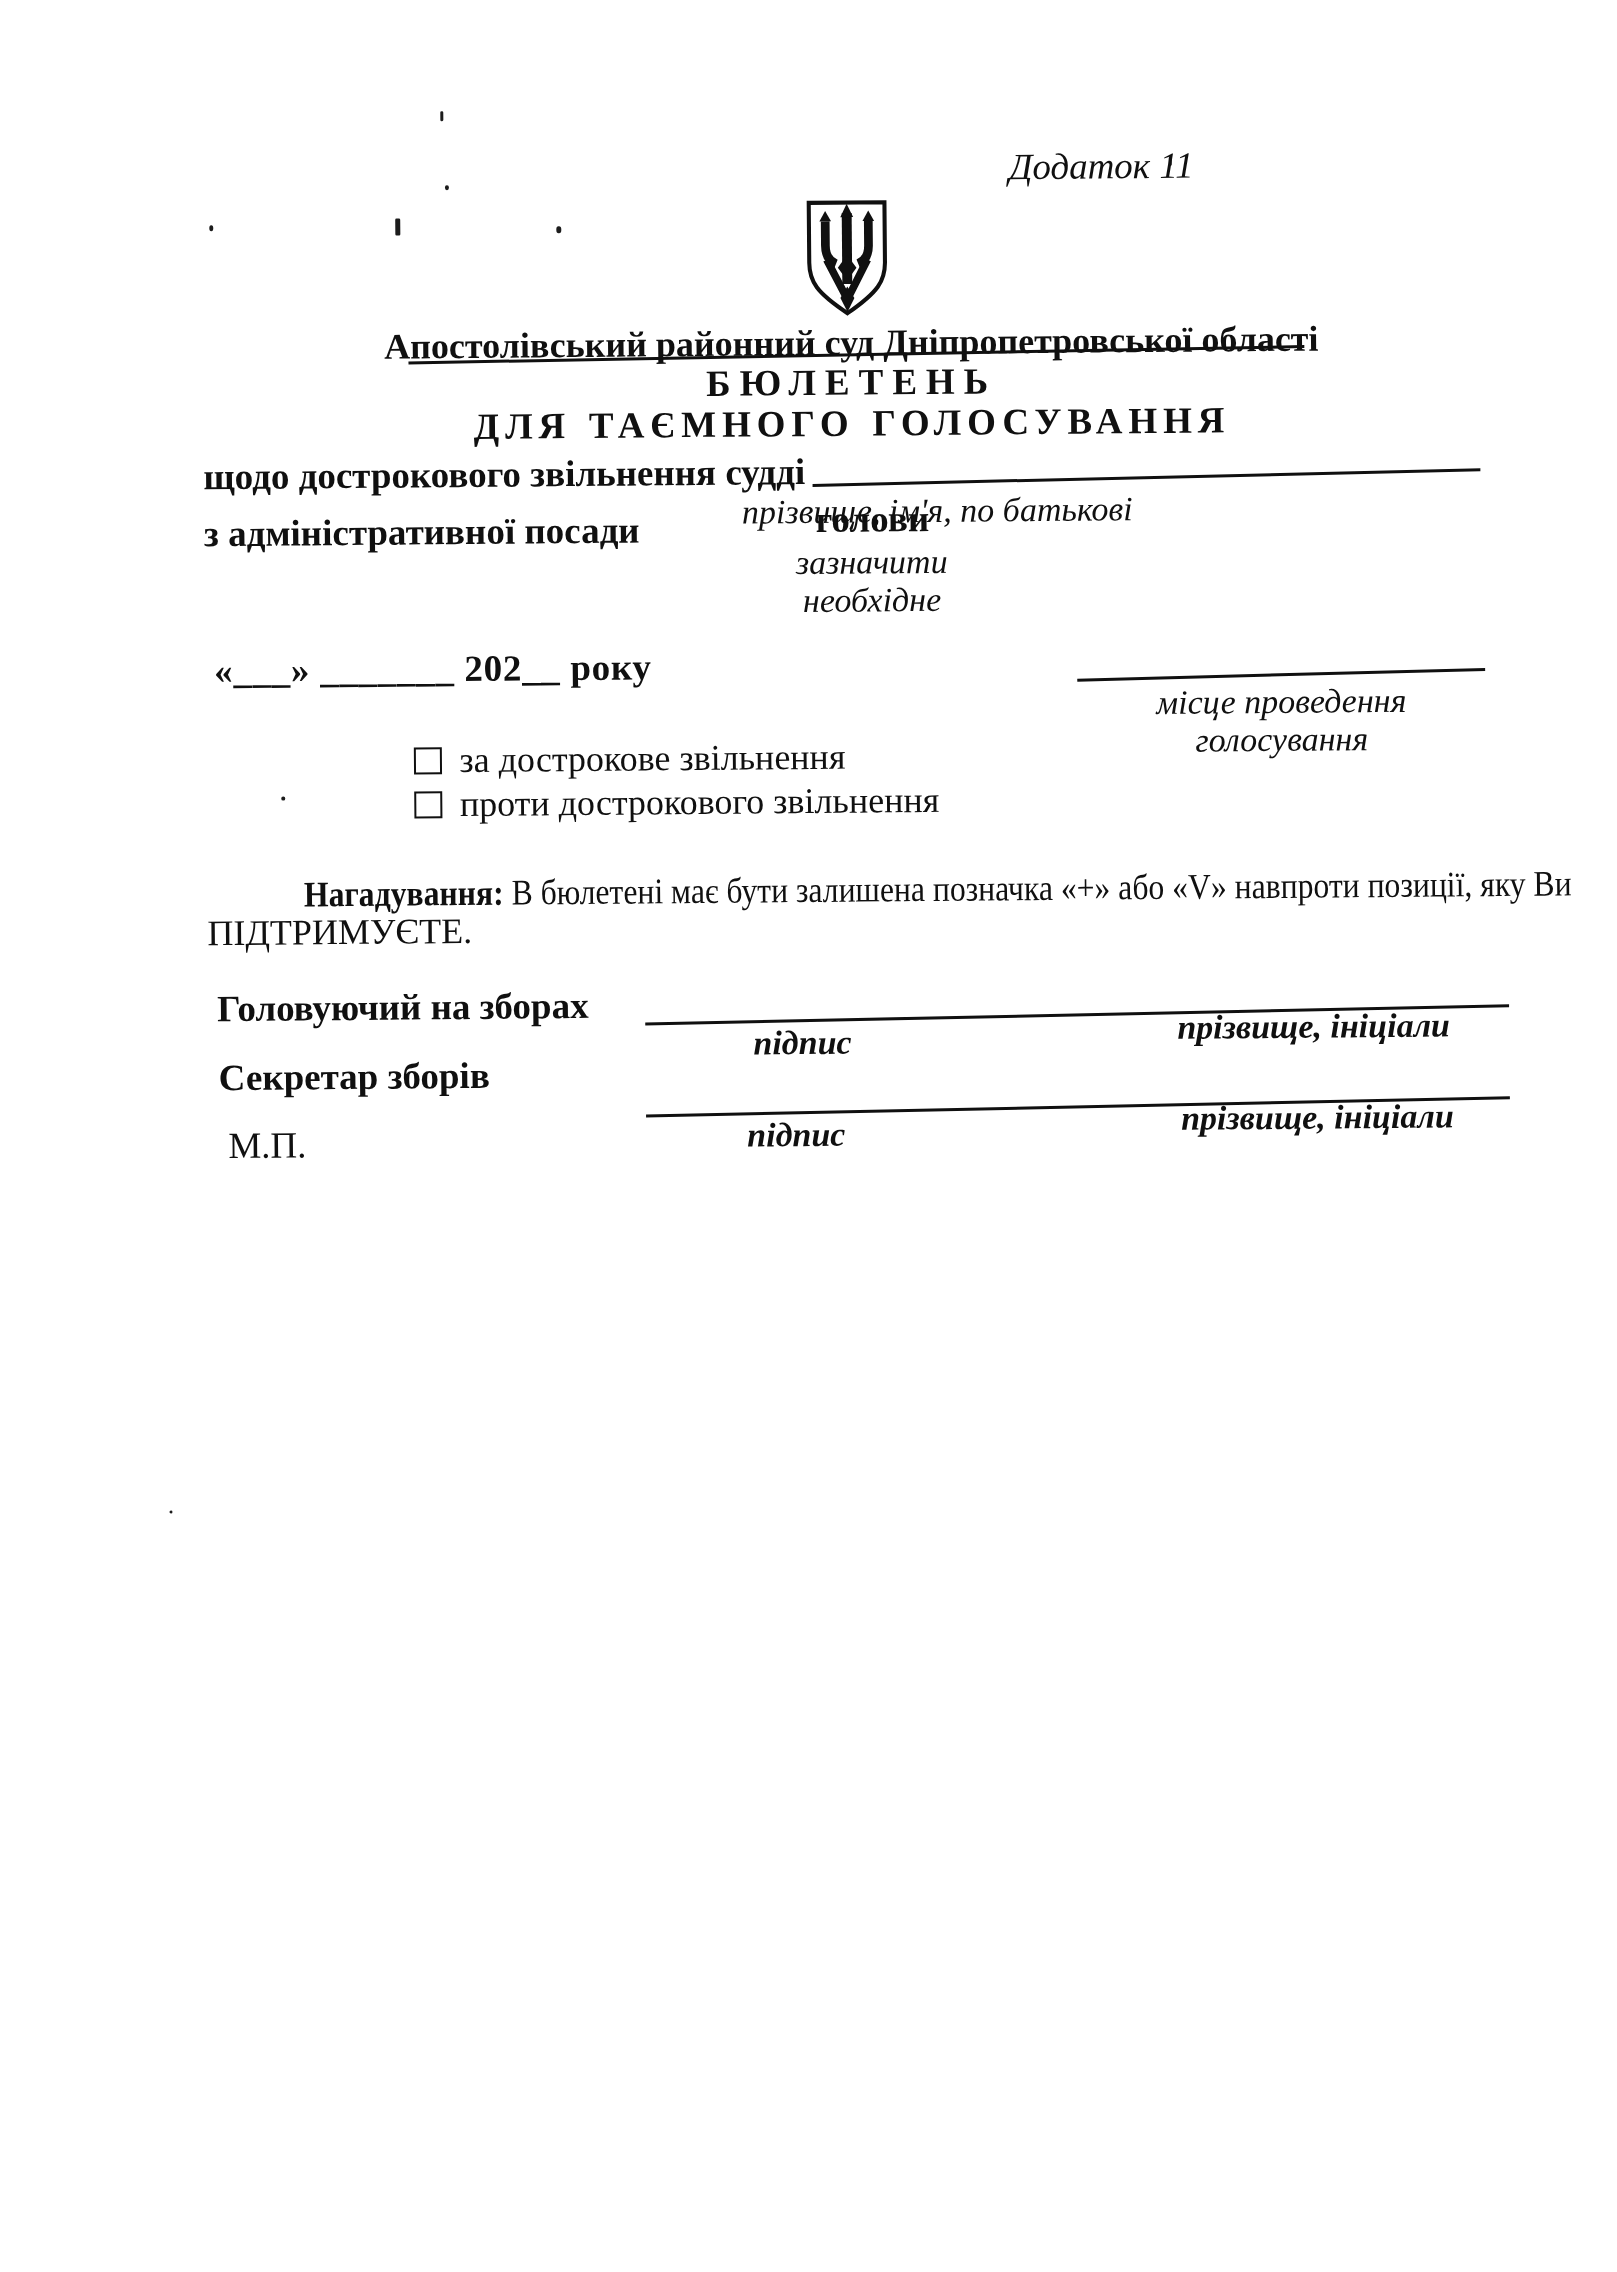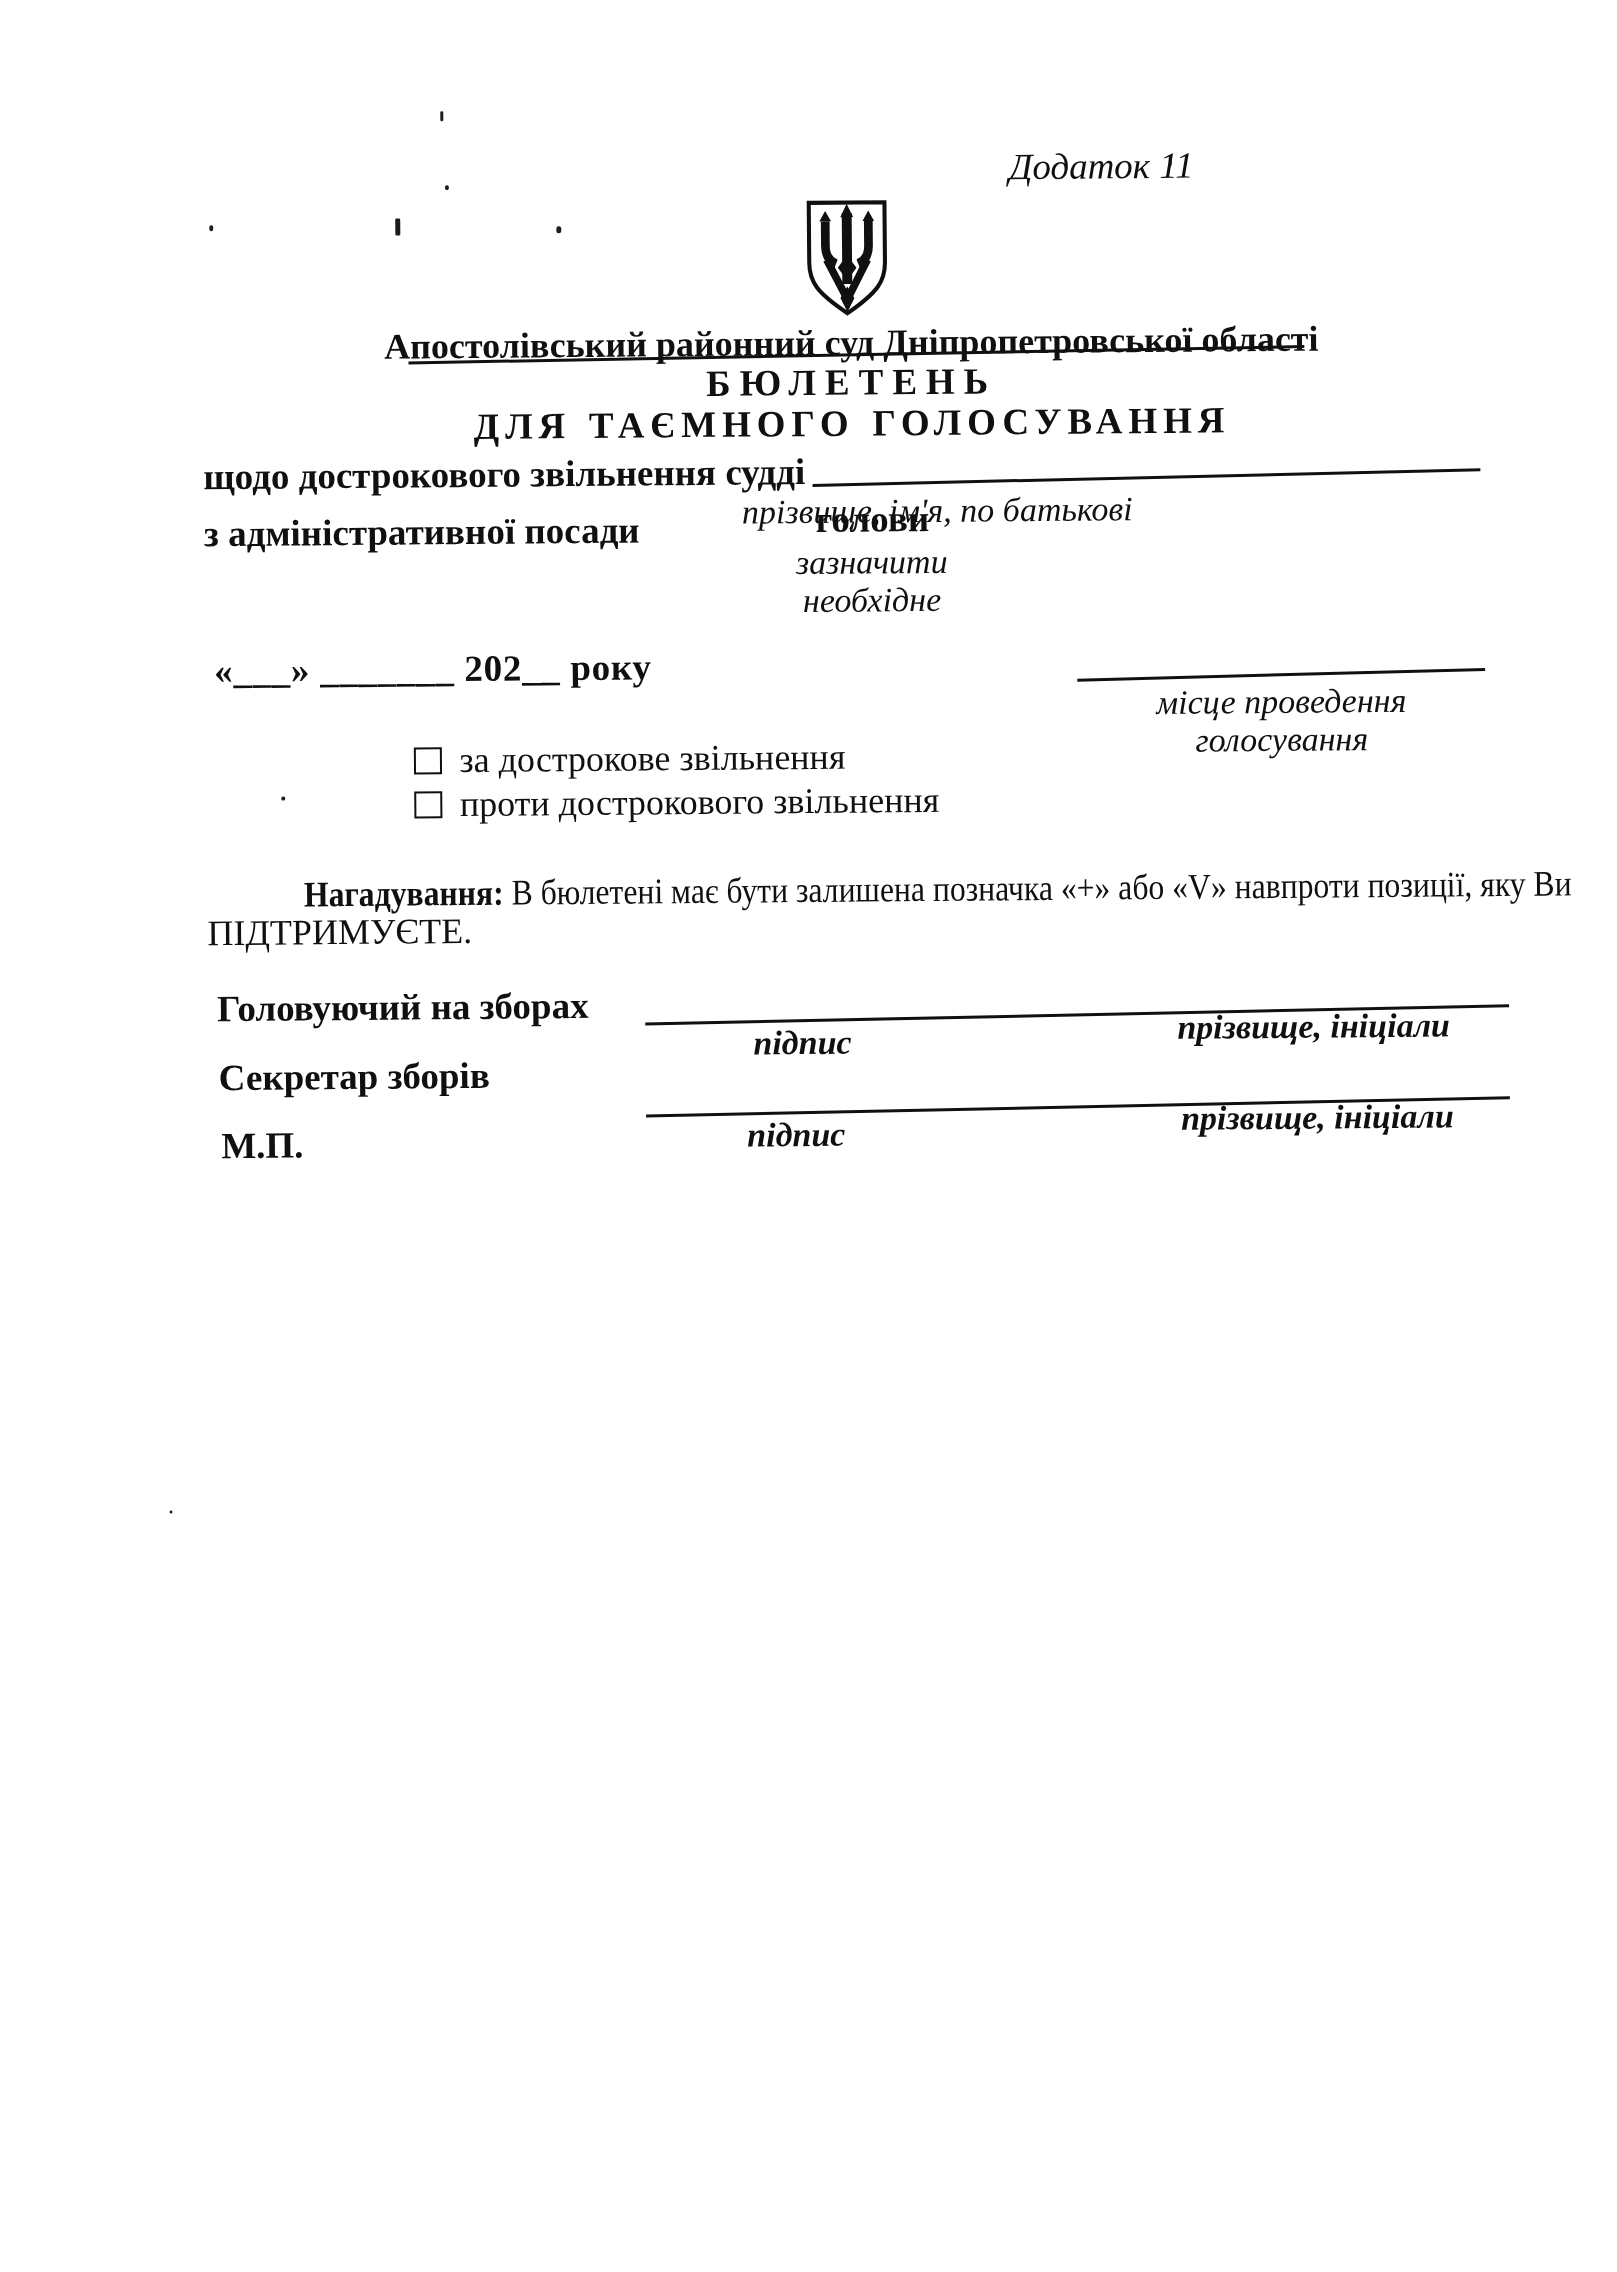--- a/index.html
+++ b/index.html
@@ -70,21 +70,21 @@
   #chair-label     { left: 214px;  top: 982px; font-size: 37px; font-weight: bold; }
   #sig-line1       { left: 642px;  top: 1021px; width: 864px; border-top: 3.3px solid #101010;
                      transform: rotate(-0.7deg); transform-origin: left top; }
   #sig1-caption    { left: 750px; top: 1024px; font-size: 34px; font-style: italic; font-weight: bold; }
   #name1-caption   { left: 1174px; top: 1012px; font-size: 34px; font-style: italic; font-weight: bold; }
   #secretary-label { left: 215px;  top: 1051px; font-size: 37px; font-weight: bold; }
   #sig-line2       { left: 642px;  top: 1113px; width: 864px; border-top: 3.3px solid #101010;
                      transform: rotate(-0.7deg); transform-origin: left top; }
   #sig2-caption    { left: 743px; top: 1116px; font-size: 34px; font-style: italic; font-weight: bold; }
   #name2-caption   { left: 1177px; top: 1103px; font-size: 34px; font-style: italic; font-weight: bold; }
-  #seal-label      { left: 217px;  top: 1119px; font-size: 37px; font-weight: bold; }
+  #seal-label      { left: 224px;  top: 1119px; font-size: 37px; font-weight: normal; }
 
   
   .artifact { position: absolute; background: #1c1c1c; border-radius: 1.3px; }
   #a1 { left: 445px;  top: 108px;  width: 2.6px; height: 10.4px; }
   #a2 { left: 449px;  top: 182px;  width: 3.9px; height: 4.6px;  border-radius: 50%; }
   #a3 { left: 213px;  top: 220px;  width: 3.9px; height: 5.9px;  border-radius: 50%; }
   #a4 { left: 399px;  top: 215px;  width: 4.6px; height: 17px; }
   #a5 { left: 560px;  top: 224px;  width: 4.6px; height: 6.5px; border-radius: 50%; }
   #a6 { left: 280px;  top: 792px; width: 3.9px; height: 3.9px;  border-radius: 50%; }
   #a7 { left: 1173px; top: 160px;  width: 2.6px; height: 9px; }

